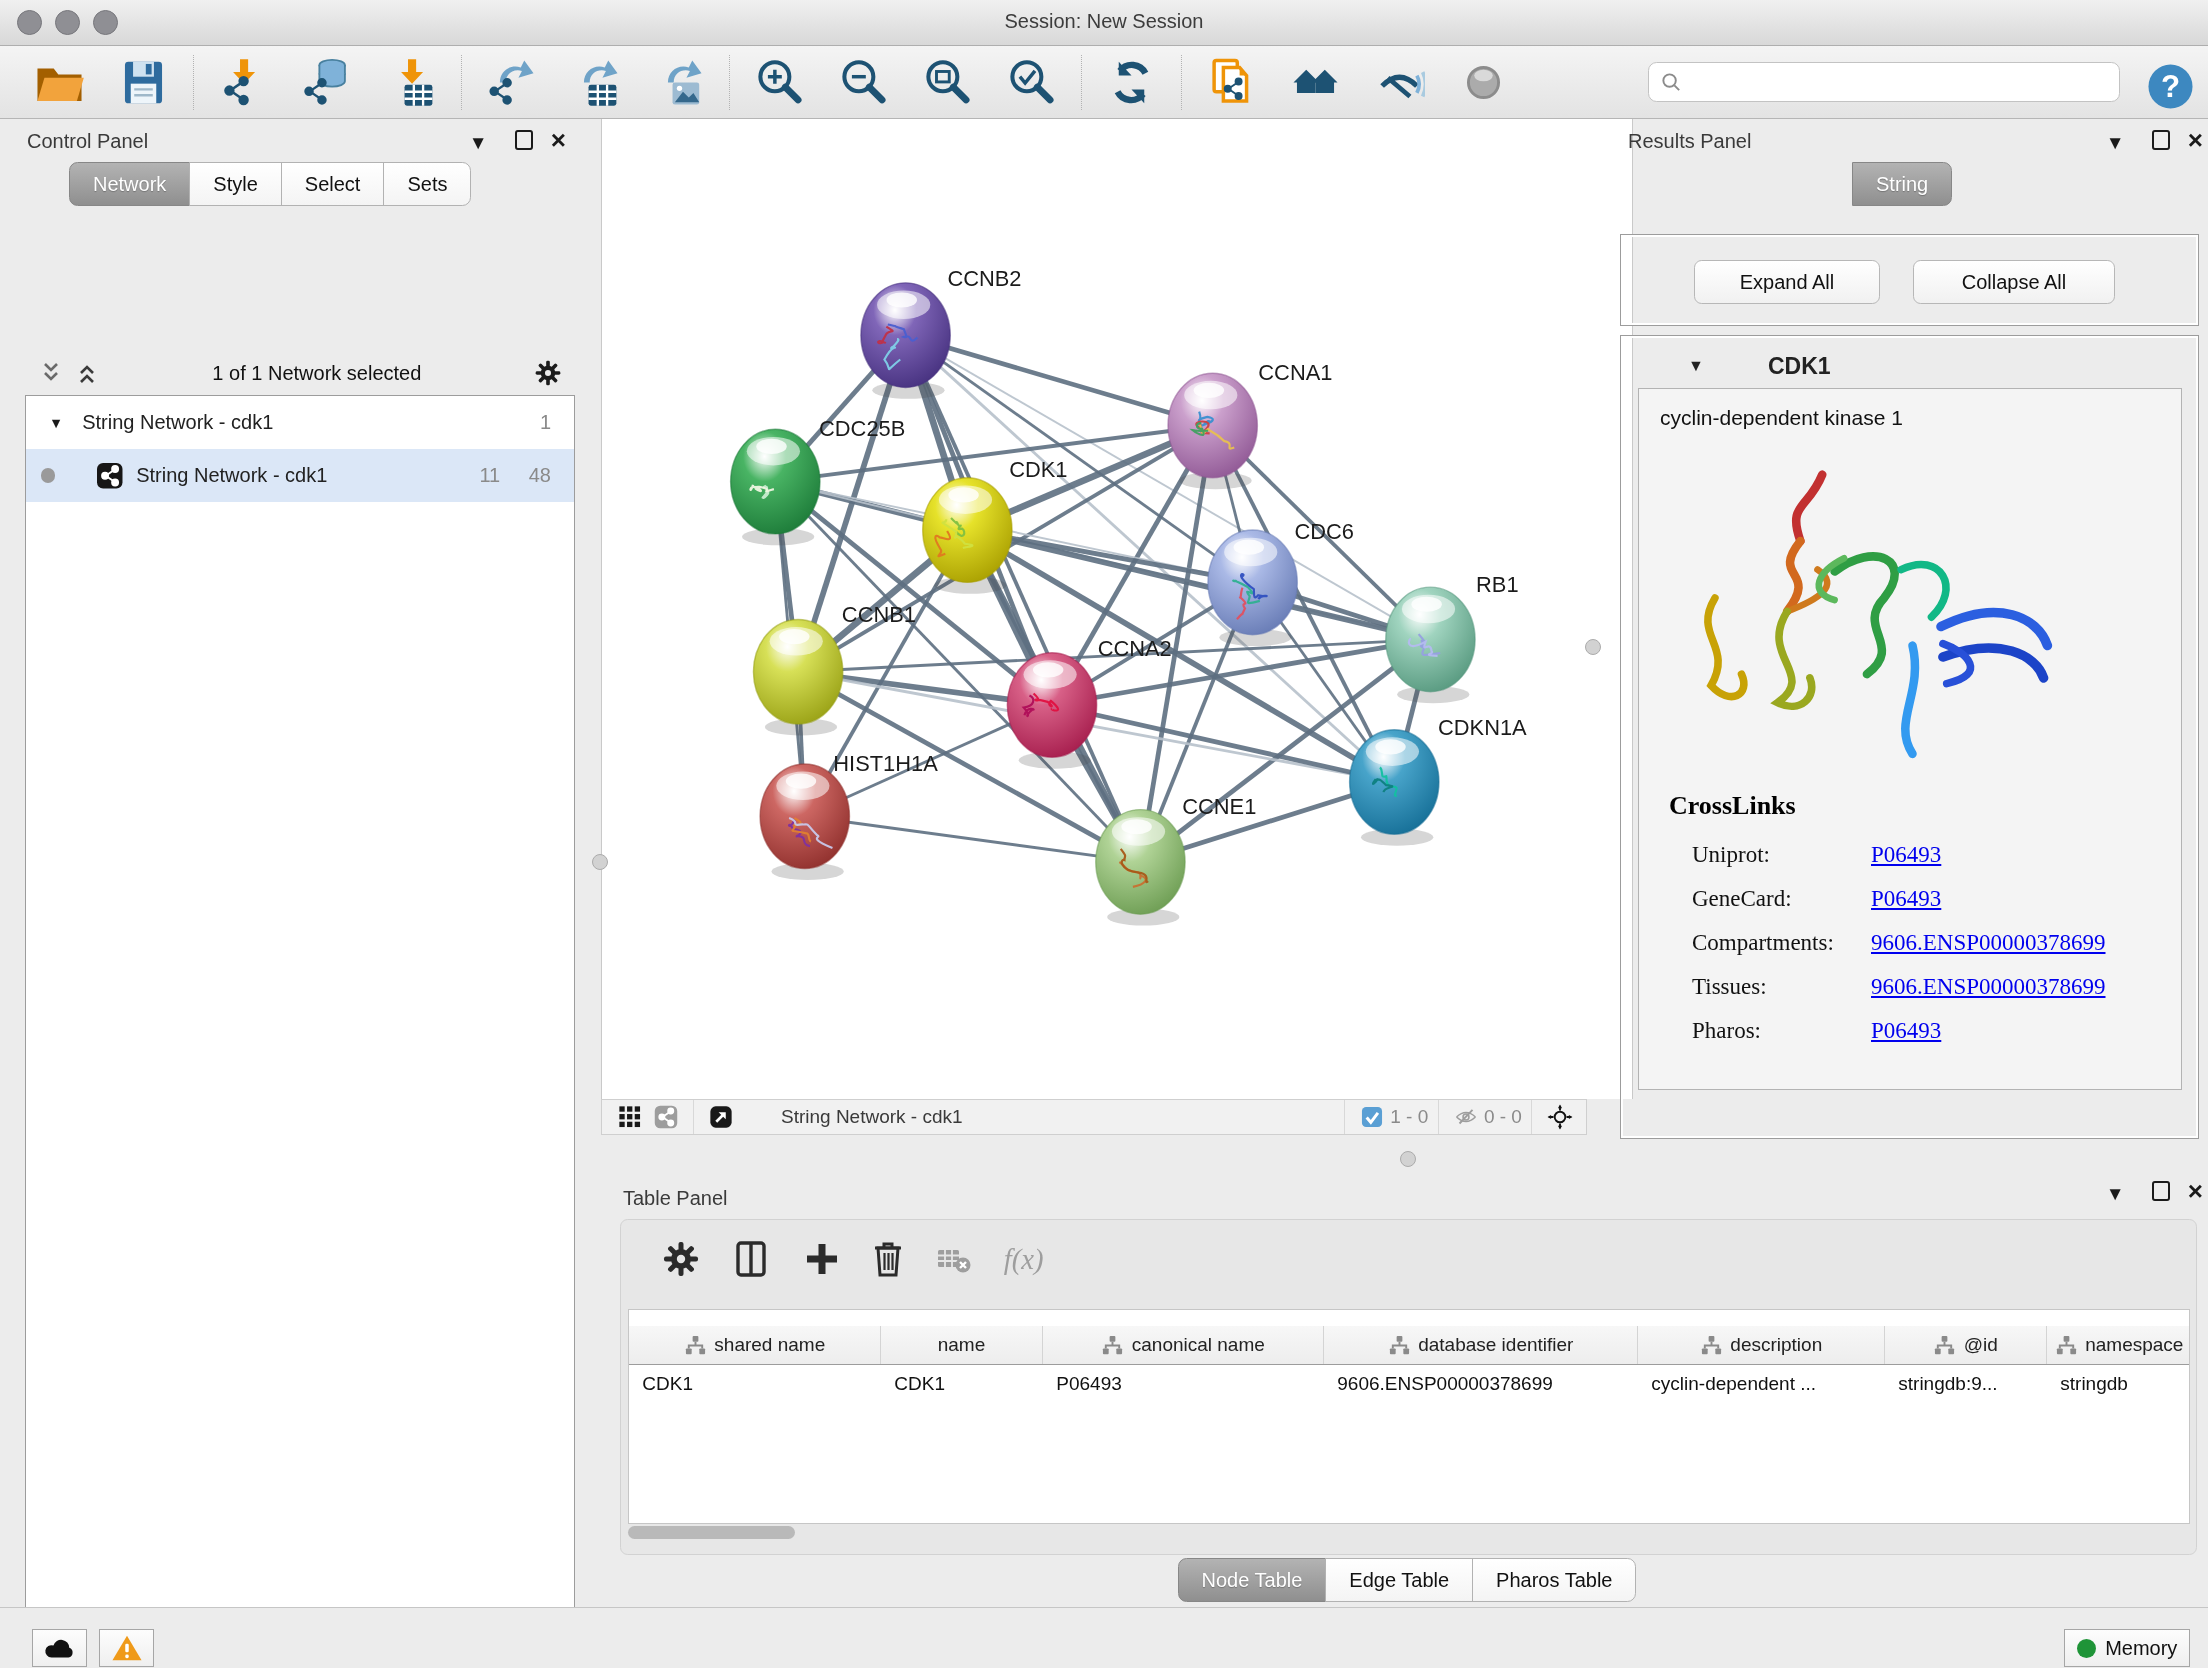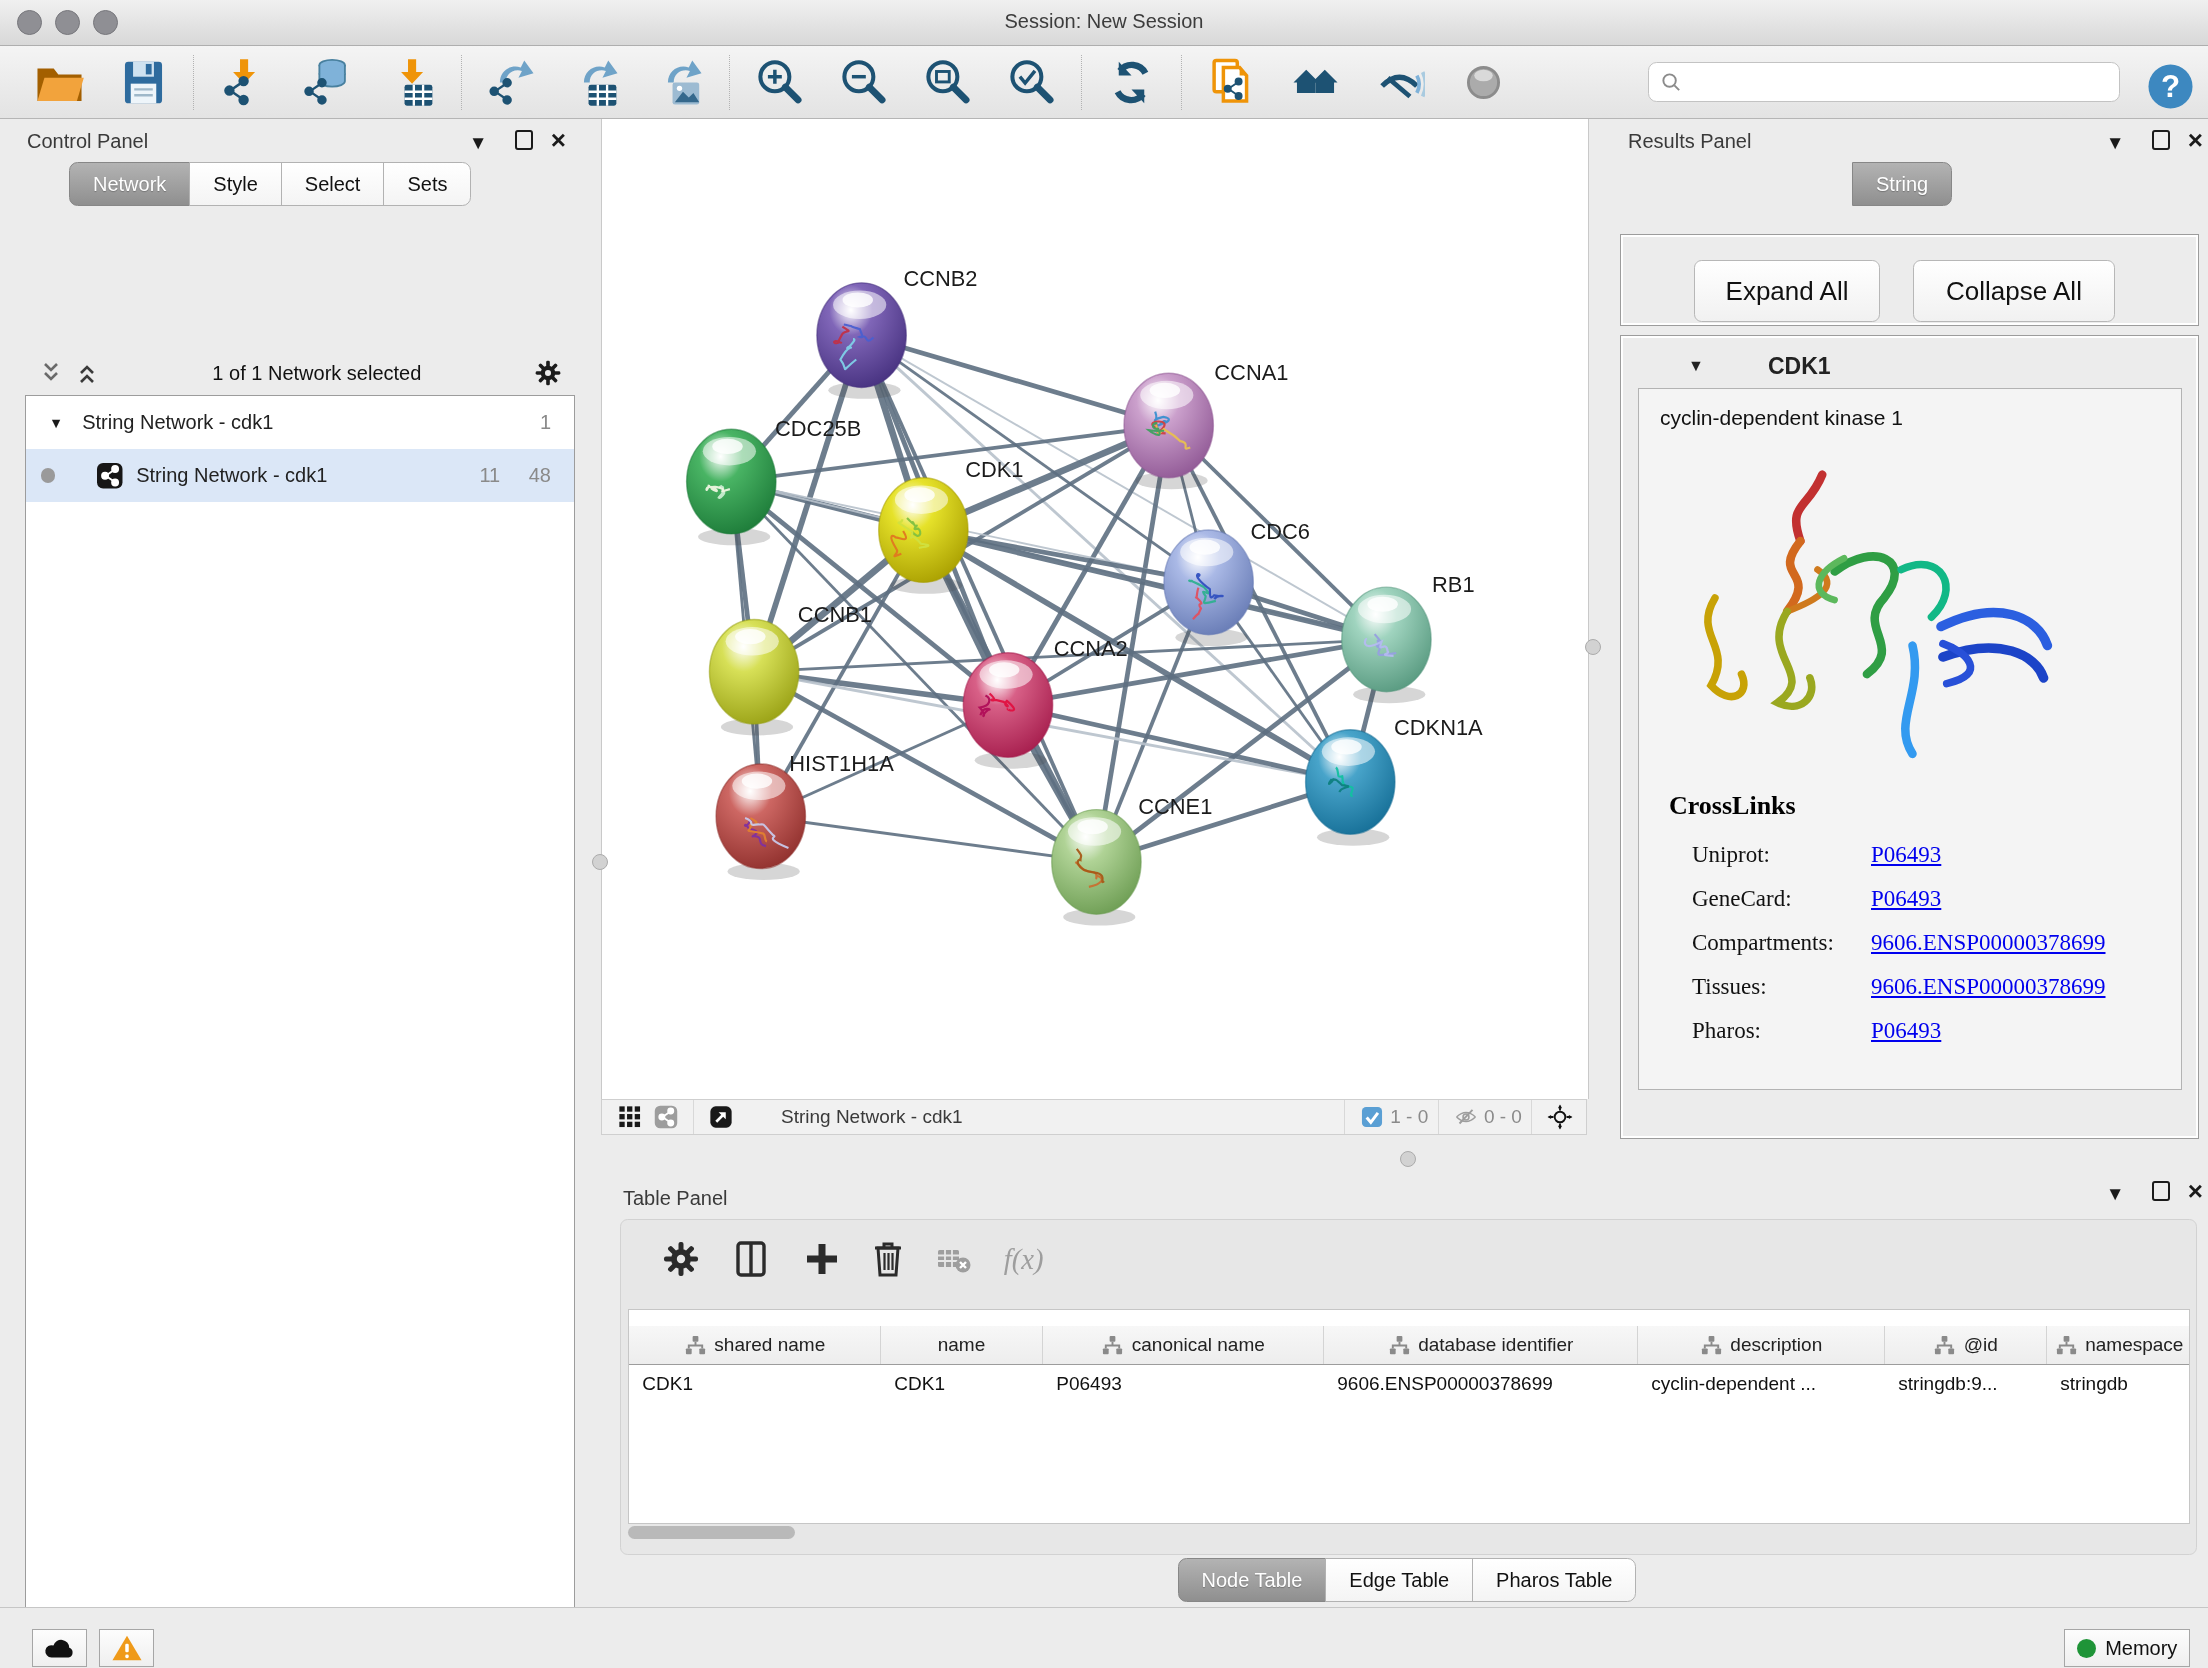--- a/index.html
+++ b/index.html
@@ -33,29 +33,29 @@
   .seg .tab.last{border-radius:0 8.6px 8.6px 0;}
   .seg .tab.sel{background:linear-gradient(#b3b3b3,#8f8f8f);color:#fff;border-color:#878787;text-shadow:0 1px 1px rgba(0,0,0,.25);}
   .handle{width:14.3px;height:14.3px;border-radius:50%;background:#d2d2d2;border:1px solid #ababab;}
   
   #cp-strip{left:25px;top:232px;width:550px;height:44px;display:flex;align-items:center;}
   #cp-box{left:25px;top:276px;width:550px;height:1311px;background:#fff;border:1px solid #9c9c9c;box-sizing:border-box;}
   .tree-row{position:relative;height:53px;display:flex;align-items:center;font-size:20px;}
   .tree-row.sel{background:#dbe7f7;}
   .cnt{color:#8a8a8a;font-size:20px;}
   
-  #net-canvas{left:601px;top:119px;width:986px;height:980px;background:#fff;border-left:1px solid #c9c9c9;border-right:1px solid #c9c9c9;}
+  #net-canvas{left:601px;top:119px;width:986px;height:980px;background:#fff;border-left:1px solid #c9c9c9;border-right:1px solid #c9c9c9;padding-left:44px;}
   #net-status{left:601px;top:1099px;width:986px;height:36px;background:#f1f1f1;border:1px solid #cfcfcf;border-width:1px 1px 1px 1px;
               display:flex;align-items:center;box-sizing:border-box;font-size:19px;color:#8a8a8a;}
   .ns-sep{width:0;height:34px;border-left:1px solid #d8d8d8;margin:0 9.5px;}
   .ns-ic{width:26px;height:26px;margin:0 4.8px;flex:0 0 auto;}
   
   #rp-box1{left:1620px;top:234px;width:579px;height:92px;border:1px solid #9c9c9c;box-shadow:inset 0 0 0 1.9px #fff;box-sizing:border-box;}
-  .rp-btn{position:absolute;top:25px;height:62px;border:1px solid #b7b7b7;border-radius:7.6px;background:linear-gradient(#fff,#f1f1f1);
-          font-size:26px;color:#111;}
+  .rp-btn{position:absolute;top:25px;height:44px;border:1px solid #b7b7b7;border-radius:7.6px;background:linear-gradient(#fff,#f1f1f1);
+          font-size:20px;color:#111;}
   #rp-box2{left:1620px;top:335px;width:579px;height:804px;border:1px solid #9c9c9c;box-shadow:inset 0 0 0 1.9px #fff;box-sizing:border-box;}
   #rp-inner{left:1638px;top:388px;width:544px;height:702px;background:#f4f4f4;border:1px solid #b3b3b3;box-sizing:border-box;}
   .serif{font-family:"Liberation Serif",serif;}
   .xl-row{display:flex;height:44px;align-items:center;}
   .xl-label{width:179px;padding-left:53px;font-size:23px;color:#111;}
   .xl-link{font-size:23px;color:#0000ee;text-decoration:underline;}
   
   #tp-wrap{left:620px;top:1219px;width:1577px;height:336px;background:#e7e7e7;border:1px solid #d2d2d2;border-radius:7.6px;box-sizing:border-box;}
   .tp-ic{position:absolute;top:17px;width:44px;height:44px;}
   #tbl{left:628px;top:1309px;width:1562px;height:215px;background:#fff;border:1px solid #c6c6c6;box-sizing:border-box;overflow:hidden;}

